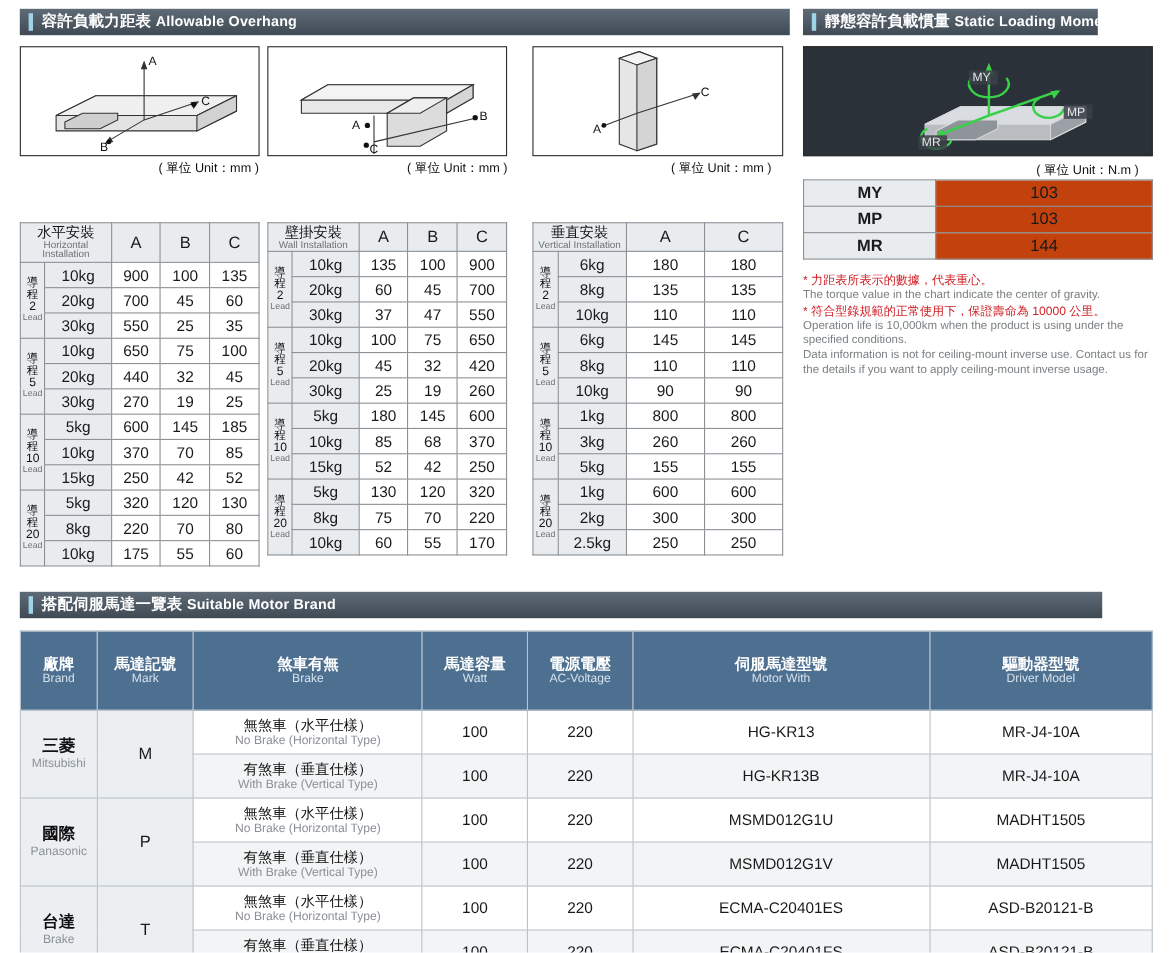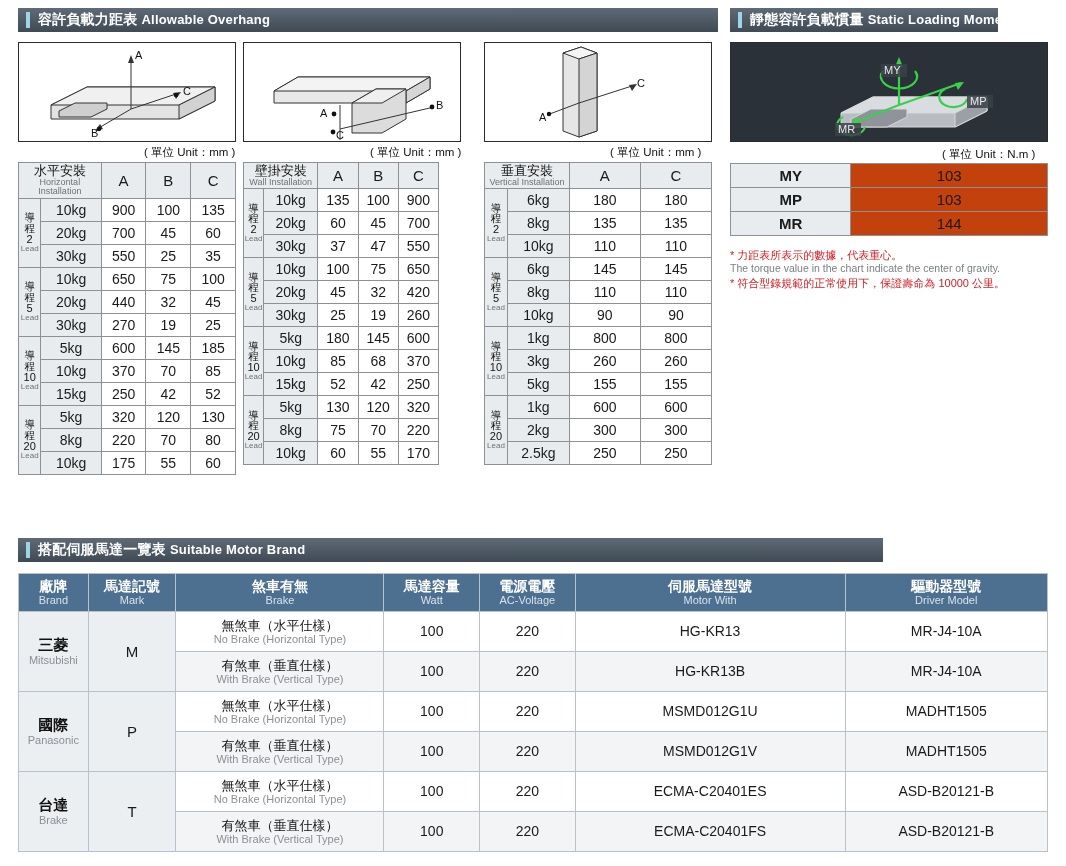--- a/index.html
+++ b/index.html
@@ -39,20 +39,21 @@
     position: absolute;
     font-size: 11.5px; color: #111;
     white-space: nowrap;
   }
 
   
   .oh-table {
     position: absolute;
     border-collapse: collapse;
     font-size: 13px;
+    margin-top: 40px;
   }
   .oh-table td, .oh-table th {
     border: 1px solid #8d9196;
     text-align: center;
     padding: 0;
     height: 23px;
     background: #fff;
   }
   .oh-head-label {
     background: #e9ecee !important;
@@ -105,21 +106,21 @@
   table.motor {
     border-collapse: collapse;
     width: 1030px;
     font-size: 13px;
   }
   table.motor th {
     background: #4d6f90;
     color: #fff;
     border: 1px solid #b9c2ca;
     font-weight: normal;
-    padding: 5px 2px;
+    padding: 22px 2px;
     line-height: 1.1;
   }
   table.motor th .cn { display:block; font-size: 14px; font-weight: bold;}
   table.motor th .en { display:block; font-size: 11px; color: #d6e2ec; }
   table.motor td {
     border: 1px solid #b9c2ca;
     text-align: center;
     padding: 4px 2px;
     height: 40px;
     line-height: 1.12;
@@ -322,21 +323,21 @@
           <td class="val-cell">80</td>
         </tr>
         <tr>
           <td class="kg-cell" style="width:54px">10kg</td>
           <td class="val-cell">175</td>
           <td class="val-cell">55</td>
           <td class="val-cell">60</td>
         </tr>
       </tbody>
     </table>
-  <table class="oh-table" id="oh1" style="left:243px; top:162px; width:196px;">
+  <table class="oh-table" id="oh1" style="left:243px; top:162px; width:218px;">
       <tbody>
         <tr>
           <td class="oh-head-label" colspan="2">
             <span class="cn">壁掛安裝</span>
             <span class="en">Wall Installation</span>
           </td>
           <td class="oh-head-col" style="width:40px">A</td>
           <td class="oh-head-col" style="width:40px">B</td>
           <td class="oh-head-col" style="width:40px">C</td>
         </tr>
@@ -583,26 +584,28 @@
       </tbody>
     </table>
 
   <div class="notes" id="notes" style="left:730px; top:248px; width:320px;">
       <div>
         <span class="cn-red">* 力距表所表示的數據，代表重心。</span>
         <span class="en-gray">The torque value in the chart indicate the center of gravity.</span>
       </div>
       <div>
         <span class="cn-red">* 符合型錄規範的正常使用下，保證壽命為 10000 公里。</span>
+        <span class="en-gray">Operation life is 10,000km when the product is using under the specified conditions.</span>
       </div>
       <div>
+        <span class="en-gray">Data information is not for ceiling-mount inverse use. Contact us for the details if you want to apply ceiling-mount inverse usage.</span>
       </div>
     </div>
 
-  <div class="sec-bar" style="left:18px; top:538px; width:865px;align-items:center;">
+  <div class="sec-bar" style="left:18px; top:538px; width:984px;align-items:center;">
     <span class="tick"></span>
     <span class="txt">
       <span>搭配伺服馬達一覽表</span>
       <span class="en">Suitable Motor Brand</span>
     </span>
   </div>
 
   <div class="motor-wrap">
     <table class="motor" id="motortable">
         <tbody>

